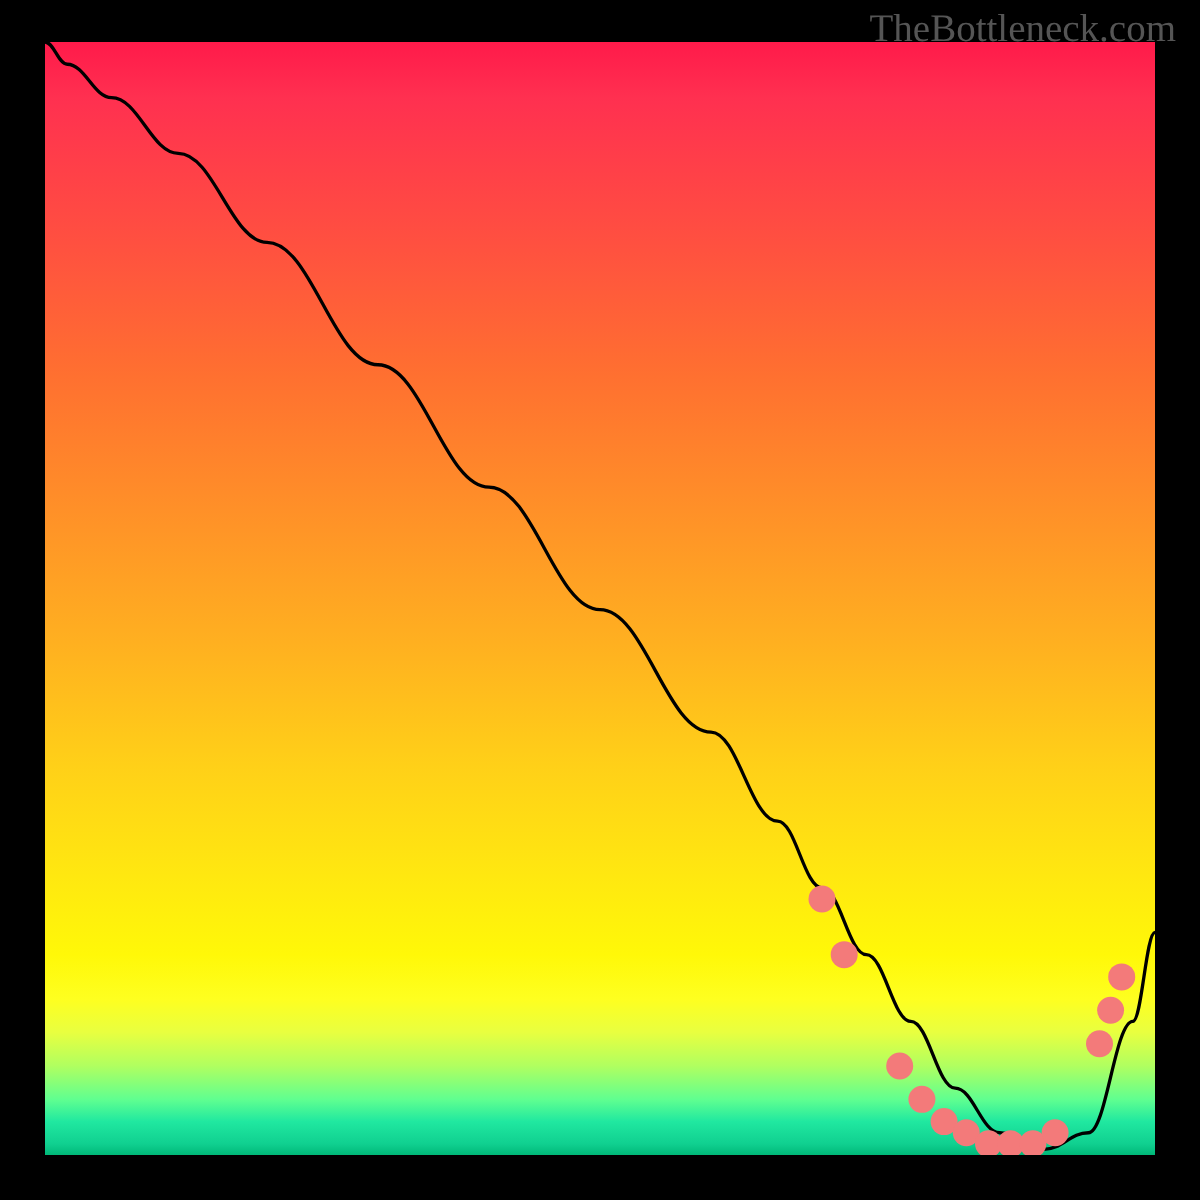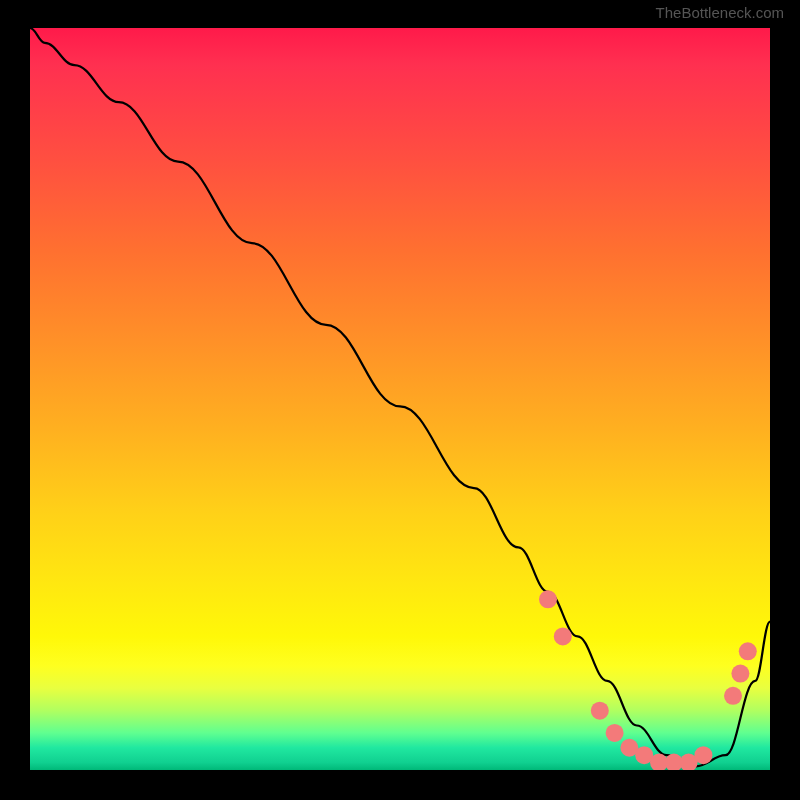--- a/index.html
+++ b/index.html
@@ -8,23 +8,24 @@
     height: 800px;
     background: #000;
     position: relative;
     font-family: Arial, sans-serif;
   }
   .watermark {
     position: absolute;
     top: 4px;
     right: 16px;
     color: #555;
-    font-size: 15px;
+    font-size: 26px;
     font-weight: normal;
     z-index: 10;
+    font-family: Liberation Serif, serif;
   }
   .chart-area {
     position: absolute;
     left: 30px;
     top: 28px;
     width: 740px;
     height: 742px;
     overflow: hidden;
   }
   .gradient-bg {

